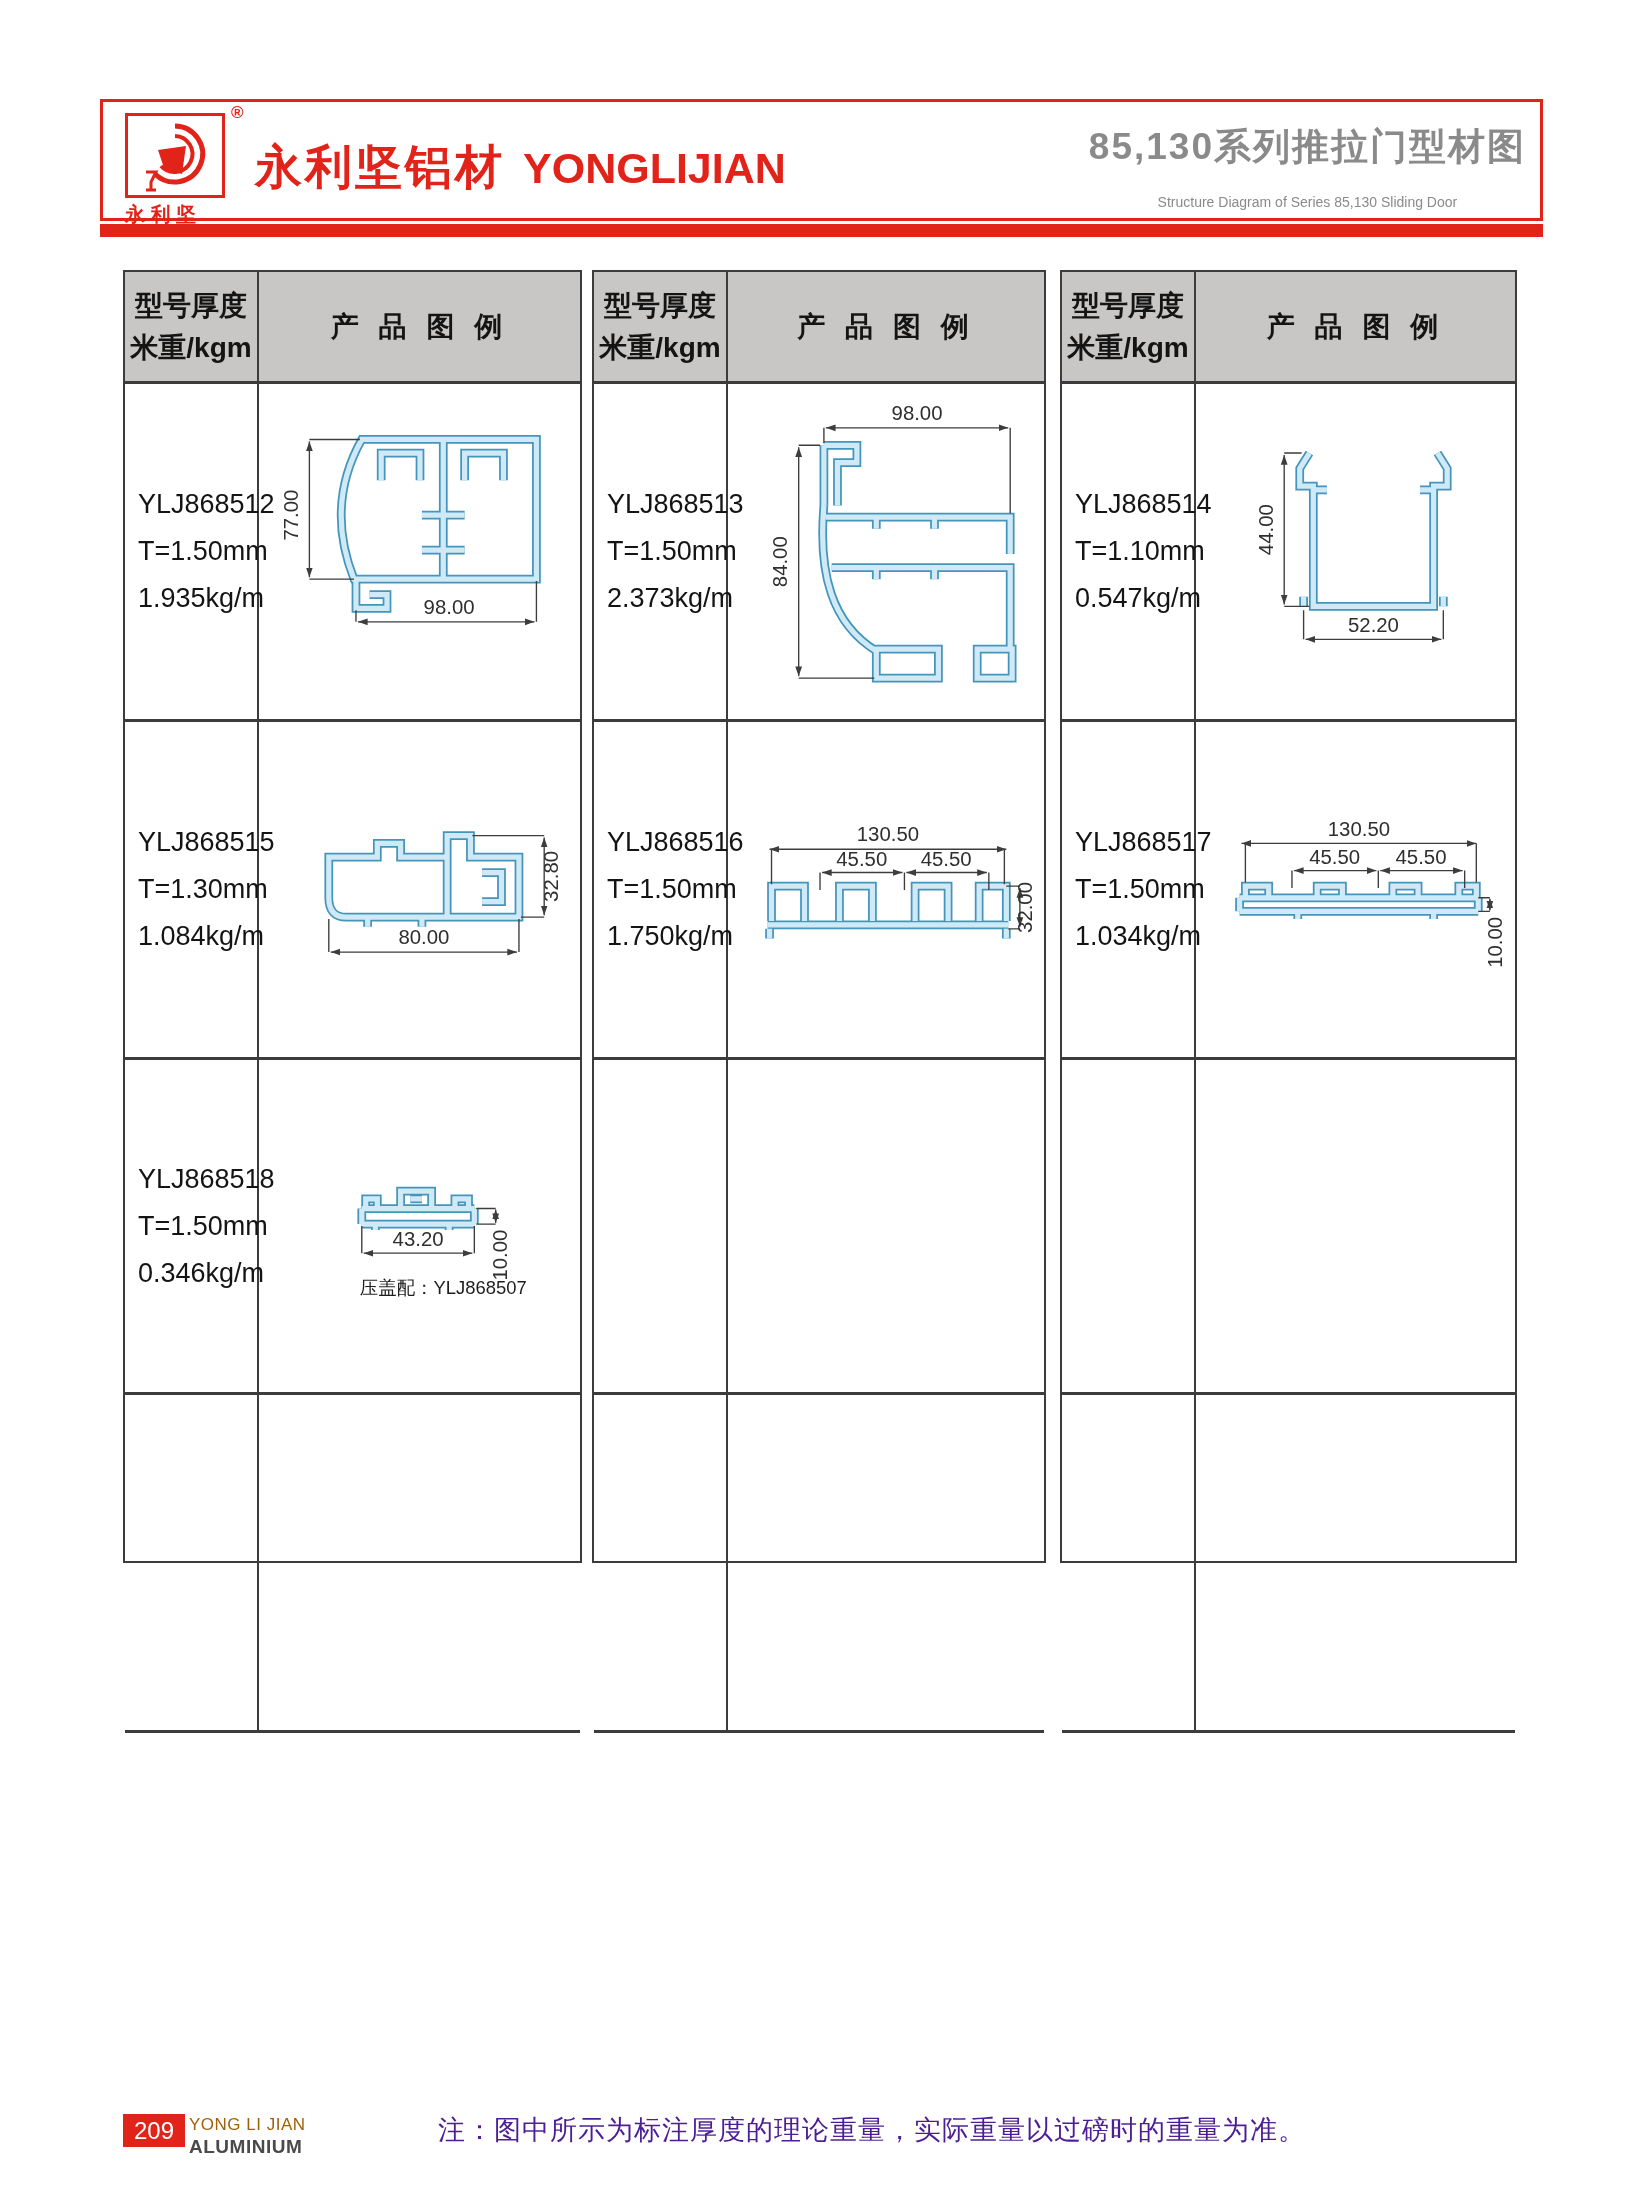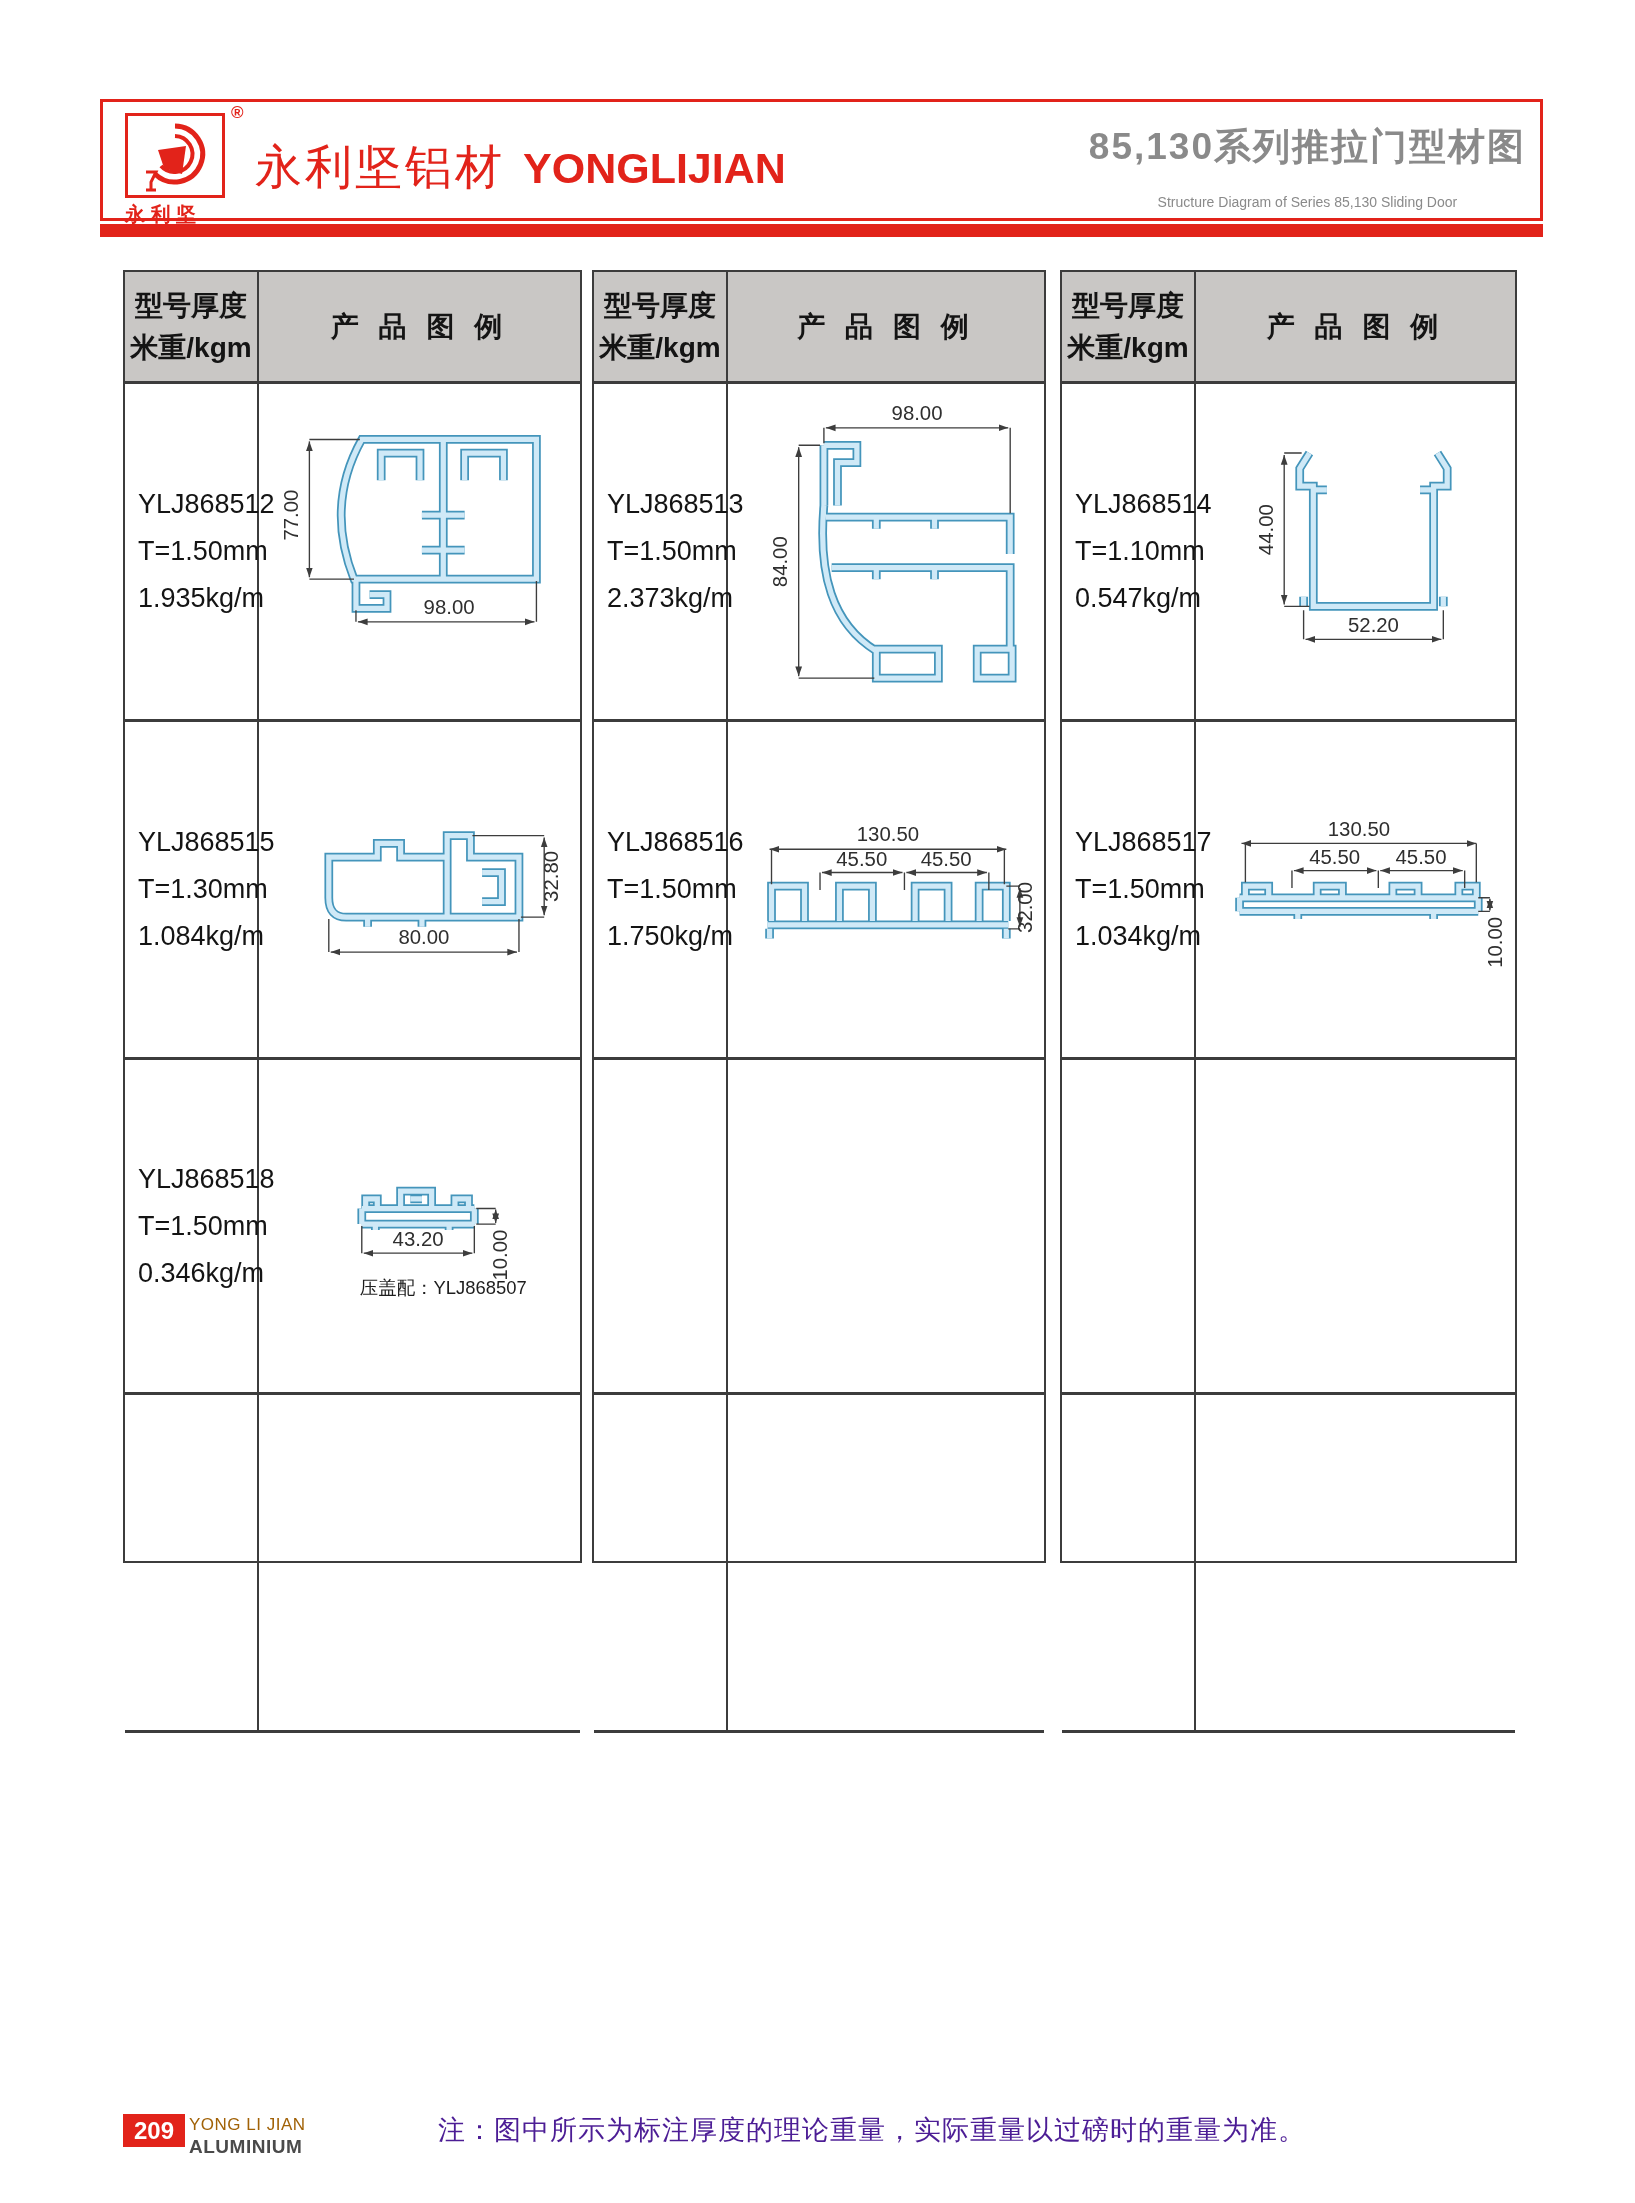--- a/index.html
+++ b/index.html
@@ -18,21 +18,21 @@
 
   
   .hdr-box{position:absolute;left:100px;top:99px;width:1443px;height:122px;
            border:3px solid var(--red);background:#fff}
   .hdr-bar{position:absolute;left:100px;top:224px;width:1443px;height:13px;background:var(--red)}
   .logo-box{position:absolute;left:22px;top:11px;width:100px;height:85px;border:3px solid var(--red)}
   .logo-reg{position:absolute;left:128px;top:1px;color:var(--red);font-size:17px;font-weight:bold}
   .logo-chars{position:absolute;left:22px;top:99px;width:106px;color:var(--red);
               font-size:20px;font-weight:bold;display:flex;justify-content:space-between}
   .brand{position:absolute;left:152px;top:34px;display:flex;align-items:baseline;gap:18px;color:var(--red);white-space:nowrap}
-  .brand-cn{font-size:47px;font-weight:400;letter-spacing:3px}
+  .brand-cn{font-size:47px;font-weight:700;letter-spacing:3px}
   .brand-en{font-size:43px;font-weight:700}
   .titles{position:absolute;right:14px;top:20px;text-align:center;color:#8a8a8a}
   .title-cn{font-size:37px;font-weight:600;letter-spacing:2px}
   .title-en{font-size:14px;margin-top:22px}
 
   
   .grp{position:absolute;top:270px;height:1293px;display:grid;
        grid-template-columns:134px 1fr;
        grid-template-rows:112px 338px 338px 335px 338px auto;
        border:2px solid var(--line);background:#fff}
@@ -49,21 +49,21 @@
 
   
   .wallO{fill:none;stroke:var(--wall-edge);stroke-width:9;stroke-linejoin:miter;stroke-linecap:butt}
   .wallI{fill:none;stroke:var(--wall-fill);stroke-width:5.4;stroke-linejoin:miter;stroke-linecap:butt}
   .dim,.ext{fill:none;stroke:var(--dim);stroke-width:1.4}
   .dtx{fill:#2f2f2f;font-size:21px;font-family:"Liberation Sans",sans-serif}
   .dnote{fill:#1d1d1d;font-size:19px;font-family:"Liberation Sans",sans-serif}
 
   
   .page-badge{position:absolute;left:123px;top:2114px;width:62px;height:33px;background:var(--red);
-              color:#fff;font-size:24px;font-weight:bold;display:flex;align-items:center;justify-content:center}
+              color:#fff;font-size:24px;font-weight:normal;display:flex;align-items:center;justify-content:center}
   .badge-brand{position:absolute;left:189px;top:2114px;line-height:1.25}
   .badge-brand .t{font-size:17px;color:#a16207;letter-spacing:.5px}
   .badge-brand .b{font-size:19px;color:#4a4a4a;font-weight:bold;letter-spacing:.5px}
   .foot-note{position:absolute;left:438px;top:2112px;font-size:27px;color:#4c1d95;letter-spacing:1px}
 </style>
 </head>
 <body>
 
 <div class="hdr-box">
   <div class="logo-box">

